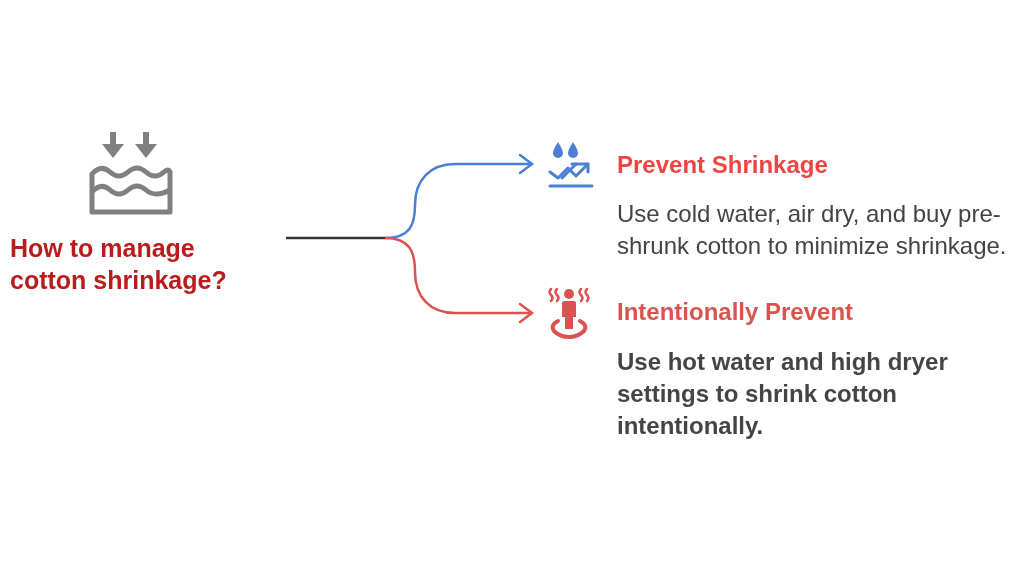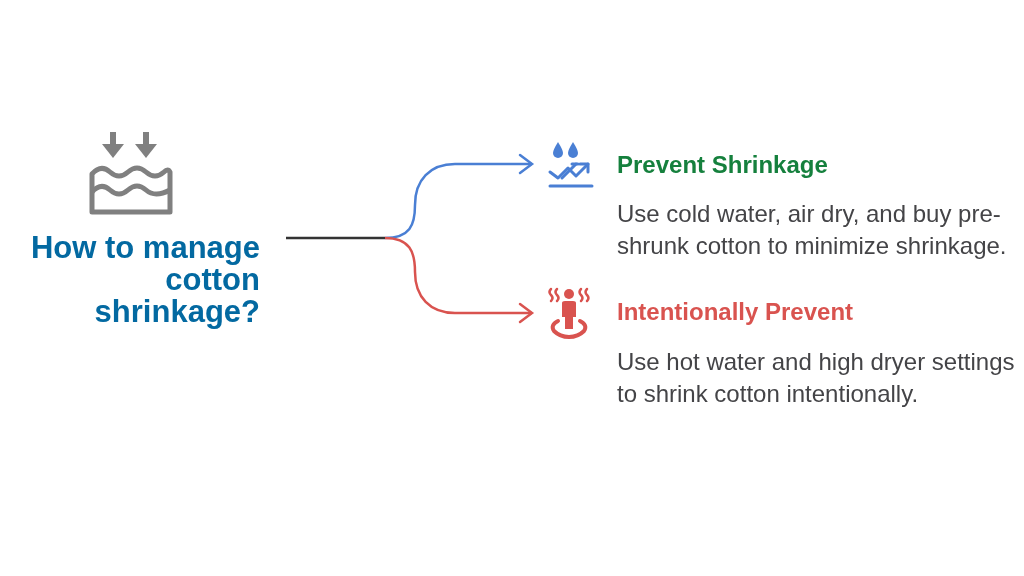--- a/index.html
+++ b/index.html
@@ -1,31 +1,31 @@
 <!DOCTYPE html>
 <html><head>
   <meta charset="utf-8">
   <style>
     html, body { margin: 0; padding: 0; background: #ffffff; }
     body { width: 1024px; height: 576px; position: relative; overflow: hidden;
            font-family: "Liberation Sans", "DejaVu Sans", sans-serif; }
     .abs { position: absolute; }
     #root-icon { left: 88px; top: 130px; width: 86px; height: 86px; }
-    #root-label { left: 10px; top: 232px; width: 250px; text-align: right;
-                  font-weight: bold; font-size: 31px; line-height: 32px; color: #0369a1; }
+    #root-label { left: 10px; top: 232px; width: 250px; text-align: left;
+                  font-weight: bold; font-size: 25px; line-height: 32px; color: #b91c1c; }
     #connectors { left: 0; top: 0; width: 1024px; height: 576px; }
     .branch-icon { width: 54px; height: 54px; }
     #icon-prevent { left: 544px; top: 138px; }
     #icon-shrink { left: 544px; top: 285px; }
     .branch-title { font-weight: bold; font-size: 24px; line-height: 30px; white-space: nowrap; }
-    #title-prevent { left: 617px; top: 150px; color: #15803d; text-align: right; }
+    #title-prevent { left: 617px; top: 150px; color: #ef4444; text-align: right; }
     #title-shrink { left: 617px; top: 297px; color: #d9534f; }
     .branch-desc { font-size: 24px; line-height: 32px; color: #444447; width: 400px; }
     #desc-prevent { left: 617px; top: 198px; }
-    #desc-shrink { left: 617px; top: 346px; }
+    #desc-shrink { left: 617px; top: 346px; font-weight: bold; }
   </style>
 </head>
 <body>
 
 <svg id="connectors" class="abs" viewBox="0 0 1024 576">
   <path d="M286 238 L385 238" stroke="#333333" stroke-width="2.5" fill="none"></path>
   <path d="M385 238 C410 238, 415 225, 415 205 C415 180, 430 164, 455 164 L532 164" stroke="#4a7fd4" stroke-width="2.5" fill="none"></path>
   <path d="M520 155 L532 164 L520 173" stroke="#4a7fd4" stroke-width="2.5" fill="none" stroke-linecap="round"></path>
   <path d="M385 238 C410 238, 415 252, 415 272 C415 297, 430 313, 455 313 L532 313" stroke="#d9534f" stroke-width="2.5" fill="none"></path>
   <path d="M520 304 L532 313 L520 322" stroke="#d9534f" stroke-width="2.5" fill="none" stroke-linecap="round"></path>

